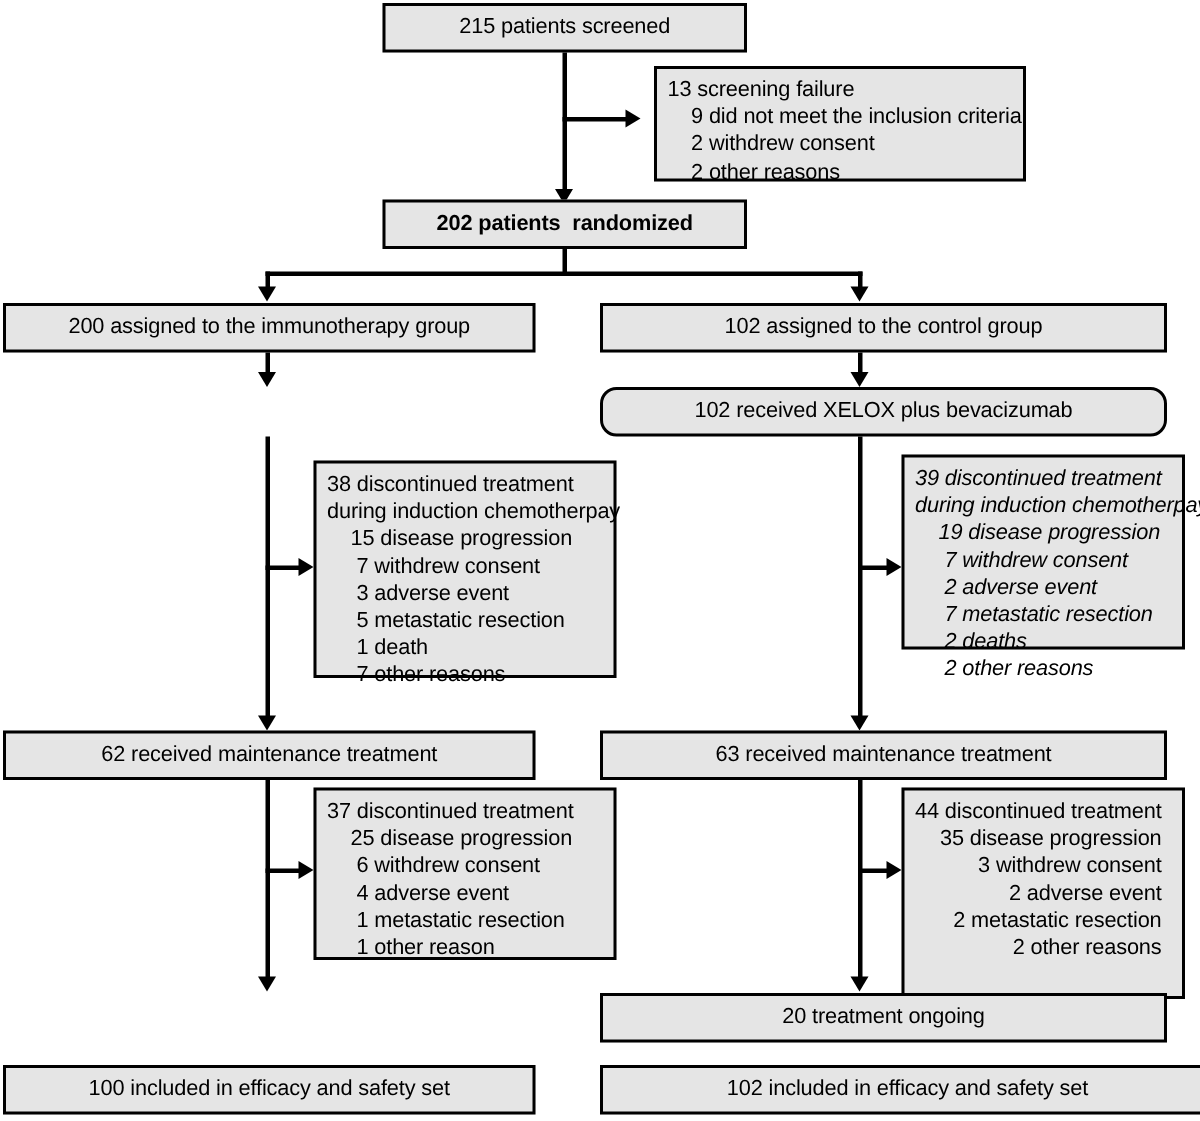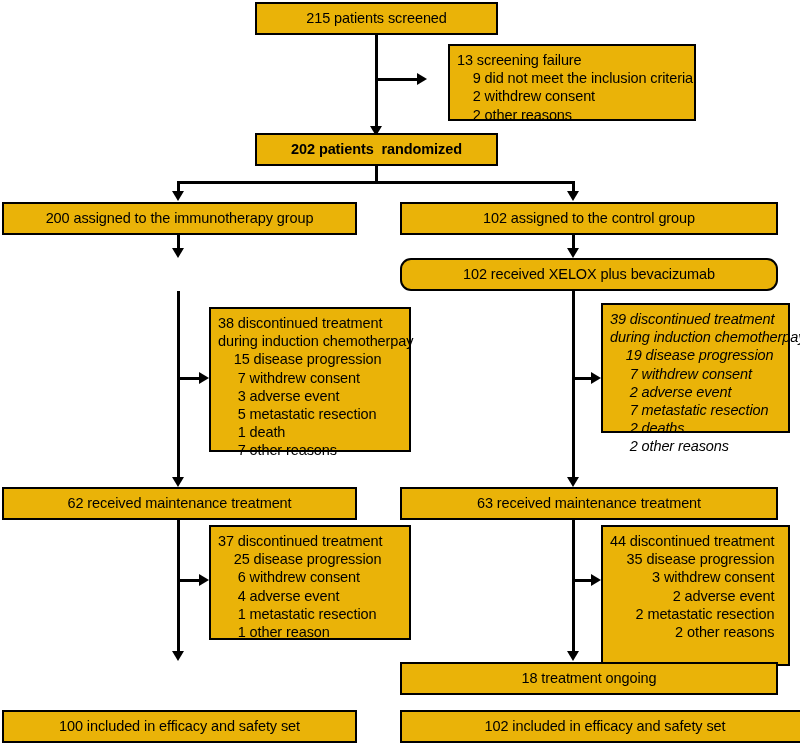--- a/index.html
+++ b/index.html
@@ -9,21 +9,21 @@
     font-family:"Liberation Sans", sans-serif;
     color:#000000;
     overflow:hidden;
   }
   #chart{position:relative;width:800px;height:747px;}
 
   .box{
     position:absolute;
     box-sizing:border-box;
     border:2.5px solid #000;
-    background:#eab308;
+    background:#e5e5e5;
     display:flex;
     align-items:center;
     justify-content:center;
     text-align:center;
     font-size:14.5px;
     line-height:1.15;
     letter-spacing:-0.1px;
     white-space:pre;
   }
   .box.listbox{
@@ -60,21 +60,21 @@
   <div class="box" style="left:255px;top:2px;width:243px;height:33px;">
     <span>215 patients screened</span>
   </div>
 
   <div class="vline" style="left:375px;top:35px;width:3px;height:95px;"></div>
   <div class="arrow-down" style="left:370px;top:126px;"></div>
 
   <div class="hline" style="left:375px;top:78px;width:45px;"></div>
   <div class="arrow-right" style="left:417px;top:73px;"></div>
 
-  <div class="box listbox" style="left:448px;top:44px;width:248px;height:77px;">
+  <div class="box listbox" style="left:436px;top:44px;width:248px;height:77px;">
     <span class="lines">13 screening failure
     9 did not meet the inclusion criteria
     2 withdrew consent
     2 other reasons</span>
   </div>
 
   <div class="box" style="left:255px;top:133px;width:243px;height:33px;font-weight:bold;">
     <span>202 patients  randomized</span>
   </div>
 
@@ -160,21 +160,21 @@
   <div class="box listbox" style="left:601px;top:525px;width:189px;height:141px;text-align:right;">
     <span class="lines">44 discontinued treatment
     35 disease progression
      3 withdrew consent
      2 adverse event
      2 metastatic resection
      2 other reasons</span>
   </div>
 
   <div class="box" style="left:400px;top:662px;width:378px;height:33px;">
-    <span>18 treatment ongoing</span>
+    <span>20 treatment ongoing</span>
   </div>
 
   <div class="box" style="left:2px;top:710px;width:355px;height:33px;">
     <span>100 included in efficacy and safety set</span>
   </div>
   <div class="box" style="left:400px;top:710px;width:410px;height:33px;">
     <span>102 included in efficacy and safety set</span>
   </div>
 
 </div>

